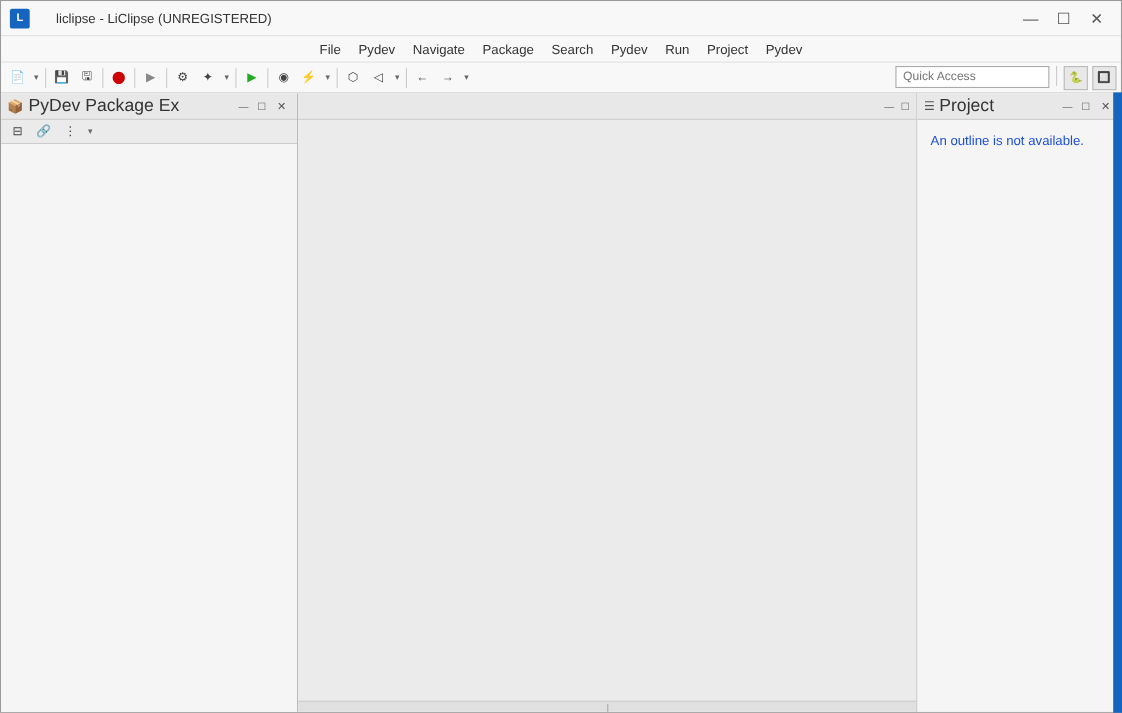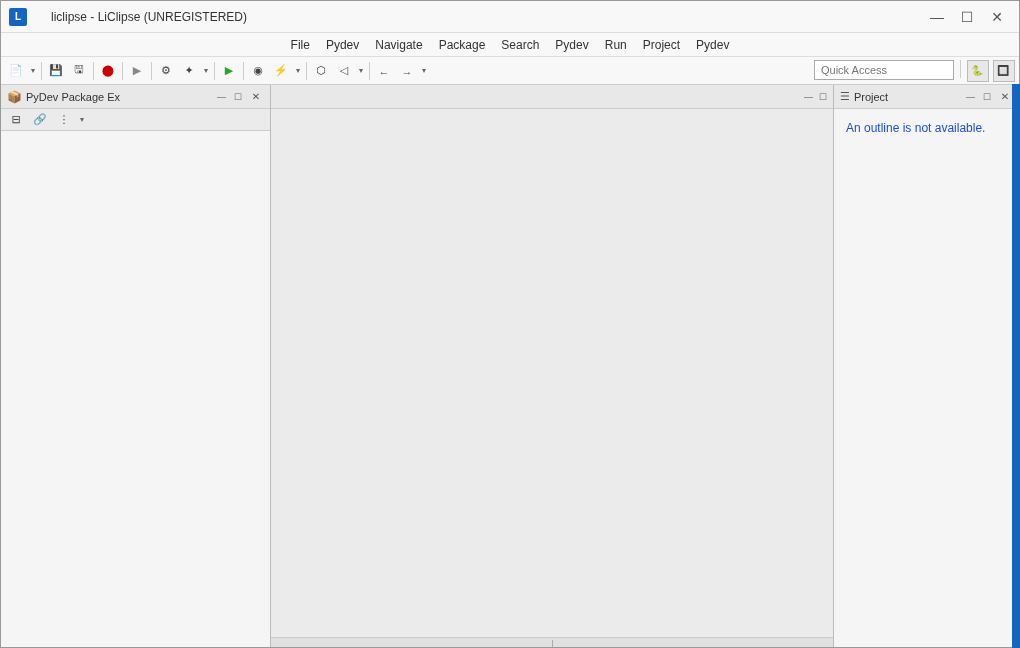--- a/index.html
+++ b/index.html
@@ -160,21 +160,21 @@
     .panel-header {
       height: 24px;
       background: #e8e8e8;
       border-bottom: 1px solid #ccc;
       display: flex;
       align-items: center;
       padding: 0 6px;
       gap: 4px;
     }
     .panel-title {
-      font-size: 11px;
+      font-size: 16px;
       color: #333;
       flex: 1;
     }
     .panel-icon-btn {
       width: 16px;
       height: 16px;
       display: flex;
       align-items: center;
       justify-content: center;
       cursor: pointer;

